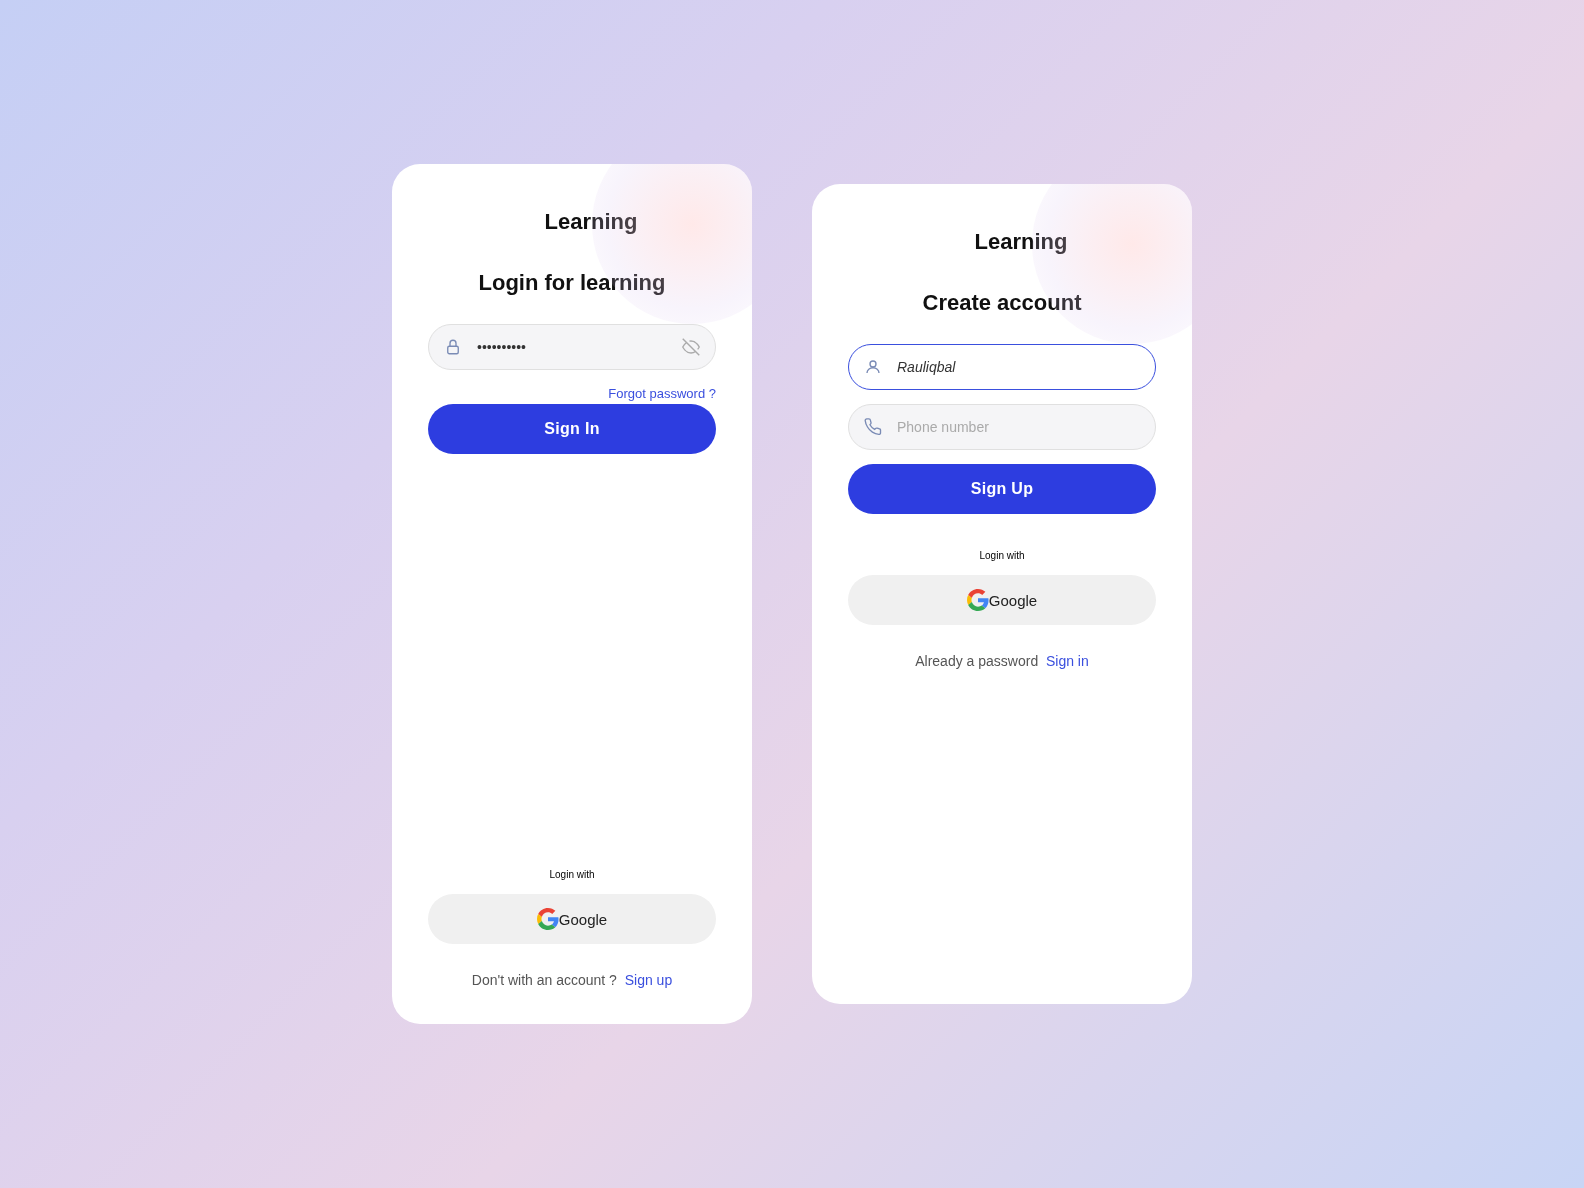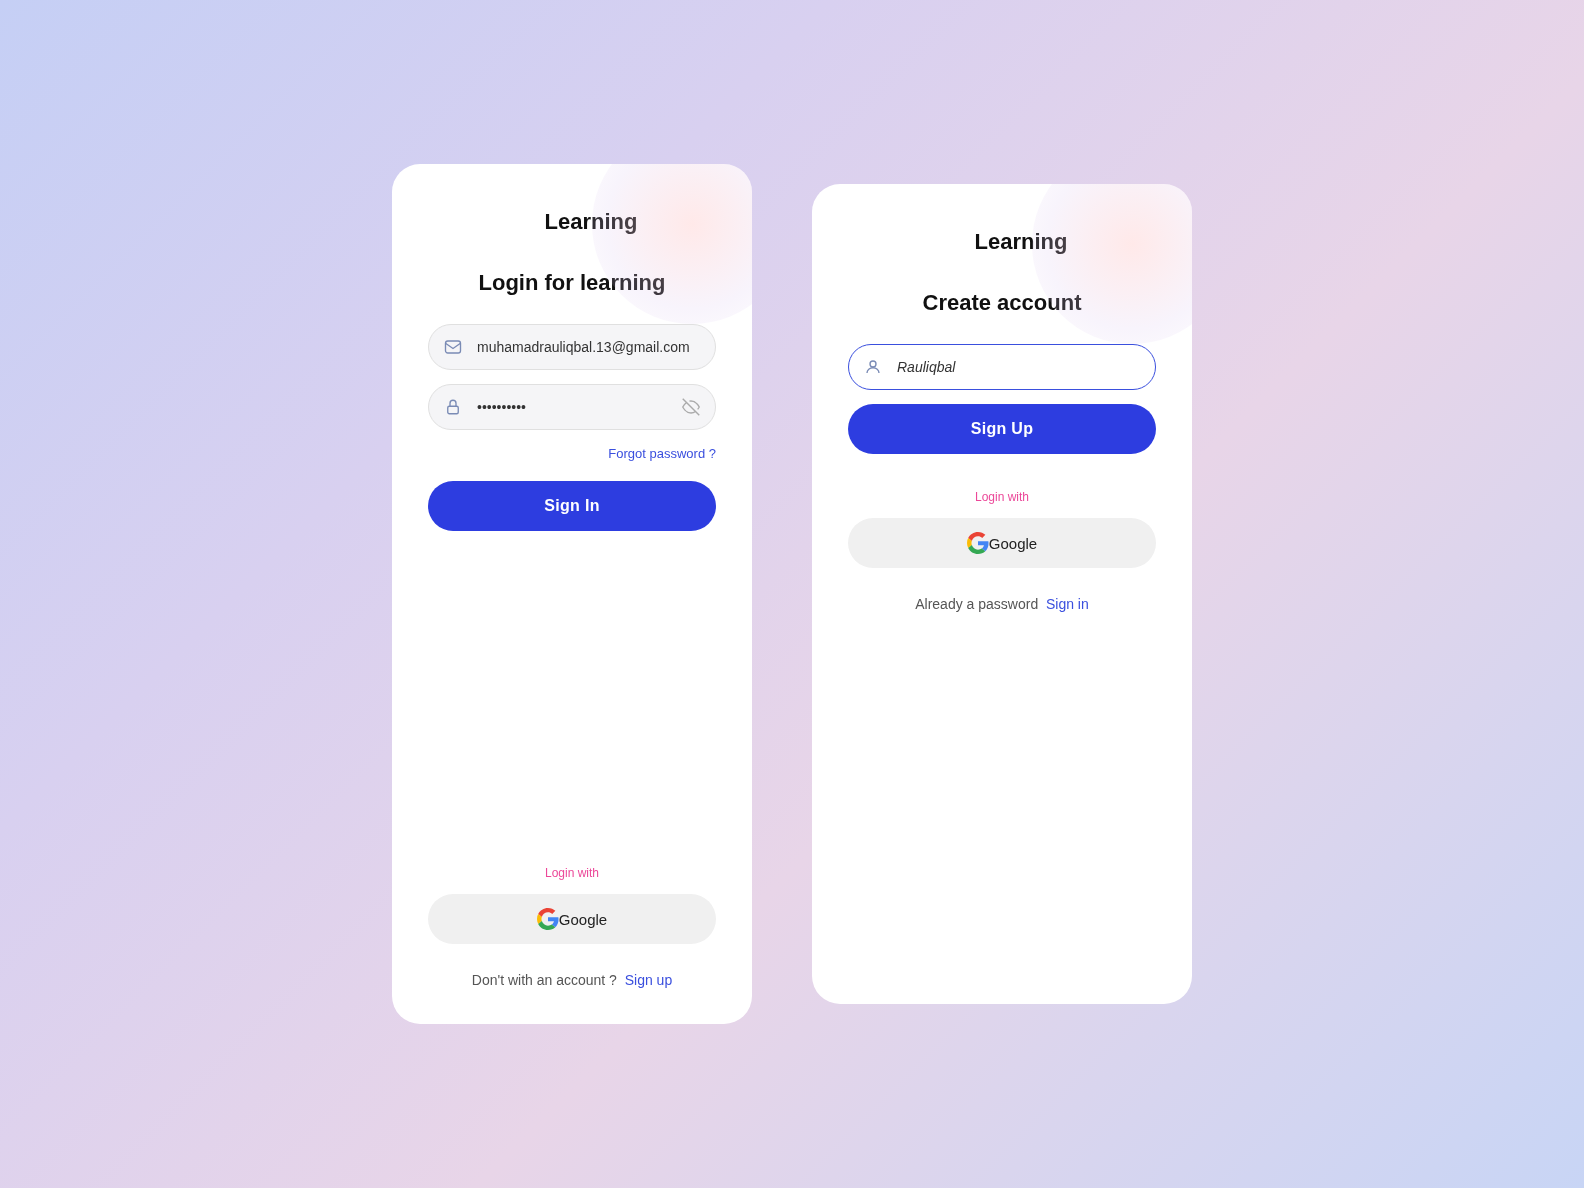--- a/index.html
+++ b/index.html
@@ -121,40 +121,40 @@
       display: flex;
       align-items: center;
     }
 
     .forgot-link {
       align-self: flex-end;
       color: #3a4fde;
       font-size: 13px;
       text-decoration: none;
       margin-top: 2px;
-      margin-bottom: 20px;
+      margin-bottom: 3px;
     }
 
     .btn-primary {
       width: 100%;
       padding: 16px;
       border-radius: 50px;
       background: #2d3de0;
       color: white;
       font-size: 16px;
       font-weight: 600;
       border: none;
       cursor: pointer;
       margin-bottom: 16px;
       letter-spacing: 0.3px;
     }
 
     .login-with-text {
-      font-size: 12px;
-      color: #ec4899;
+      font-size: 10px;
+      color: #000000;
       margin: 20px 0 14px;
     }
 
     .google-btn {
       width: 100%;
       padding: 14px 20px;
       border-radius: 50px;
       background: #f0f0f0;
       border: none;
       cursor: pointer;
@@ -197,29 +197,20 @@
   <div class="logo">
     <svg class="logo-icon" viewBox="0 0 40 40" fill="none">
       <path d="M20 4 A16 16 0 1 0 20 36 A16 16 0 0 1 20 4 Z" fill="#2d3de0"></path>
       <path d="M20 10 A10 10 0 1 0 20 30 A10 10 0 0 1 20 10 Z" fill="white"></path>
     </svg>
     <span class="logo-text">Learning</span>
   </div>
 
   <h1 class="card-title">Login for learning</h1>
 
-  <div class="input-group">
-    <span class="input-icon">
-      <svg width="18" height="18" viewBox="0 0 24 24" fill="none" stroke="#7a8bb5" stroke-width="1.8">
-        <rect x="2" y="4" width="20" height="16" rx="3"></rect>
-        <polyline points="2,7 12,14 22,7"></polyline>
-      </svg>
-    </span>
-    <input class="input-field" type="email" value="muhamadrauliqbal.13@gmail.com" style="">
-  </div>
 
   <div class="input-group">
     <span class="input-icon">
       <svg width="18" height="18" viewBox="0 0 24 24" fill="none" stroke="#7a8bb5" stroke-width="1.8">
         <rect x="5" y="11" width="14" height="10" rx="2"></rect>
         <path d="M8 11V7a4 4 0 0 1 8 0v4"></path>
       </svg>
     </span>
     <input class="input-field" type="password" value="1234567890" style="">
     <span class="eye-icon">
@@ -270,20 +261,28 @@
   <div class="input-group">
     <span class="input-icon">
       <svg width="18" height="18" viewBox="0 0 24 24" fill="none" stroke="#7a8bb5" stroke-width="1.8">
         <circle cx="12" cy="8" r="4"></circle>
         <path d="M4 20c0-4 3.58-7 8-7s8 3 8 7"></path>
       </svg>
     </span>
     <input class="input-field active-border" type="text" value="Rauliqbal" style="">
   </div>
 
+  <div class="input-group">
+    <span class="input-icon">
+      <svg width="18" height="18" viewBox="0 0 24 24" fill="none" stroke="#7a8bb5" stroke-width="1.8">
+        <path d="M22 16.92v3a2 2 0 0 1-2.18 2 19.79 19.79 0 0 1-8.63-3.07A19.5 19.5 0 0 1 4.69 12 19.79 19.79 0 0 1 1.62 3.42 2 2 0 0 1 3.58 1.25h3a2 2 0 0 1 2 1.72 12.84 12.84 0 0 0 .7 2.81 2 2 0 0 1-.45 2.11L7.91 8.96a16 16 0 0 0 6.29 6.29l1.17-1.17a2 2 0 0 1 2.11-.45 12.84 12.84 0 0 0 2.81.7A2 2 0 0 1 22 16.92z"></path>
+      </svg>
+    </span>
+    <input class="input-field" type="tel" placeholder="Phone number" style="">
+  </div>
 
 
 
   <button class="btn-primary">Sign Up</button>
 
   <span class="login-with-text">Login with</span>
 
   <button class="google-btn">
     <svg class="google-g" viewBox="0 0 48 48">
       <path fill="#EA4335" d="M24 9.5c3.54 0 6.71 1.22 9.21 3.6l6.85-6.85C35.9 2.38 30.47 0 24 0 14.62 0 6.51 5.38 2.56 13.22l7.98 6.19C12.43 13.72 17.74 9.5 24 9.5z"></path>

